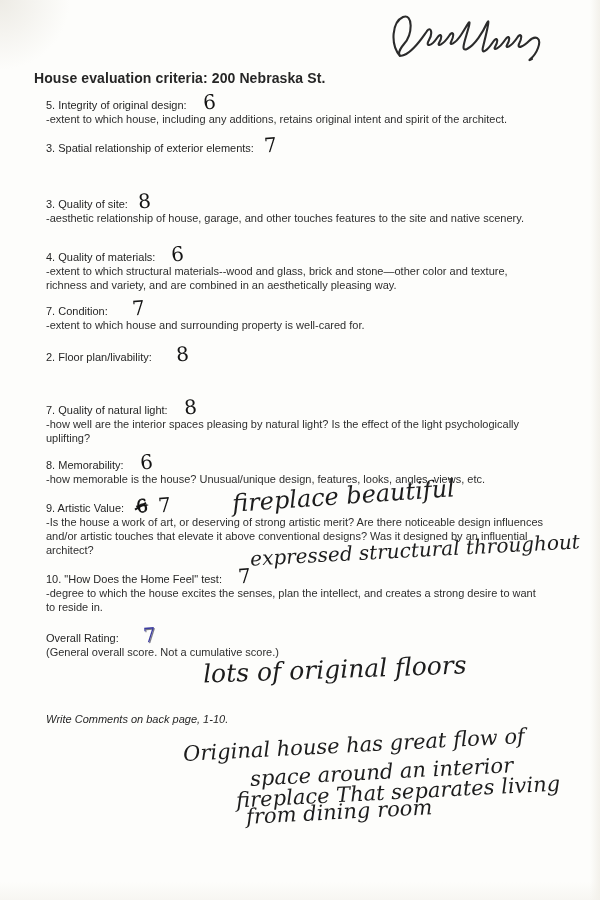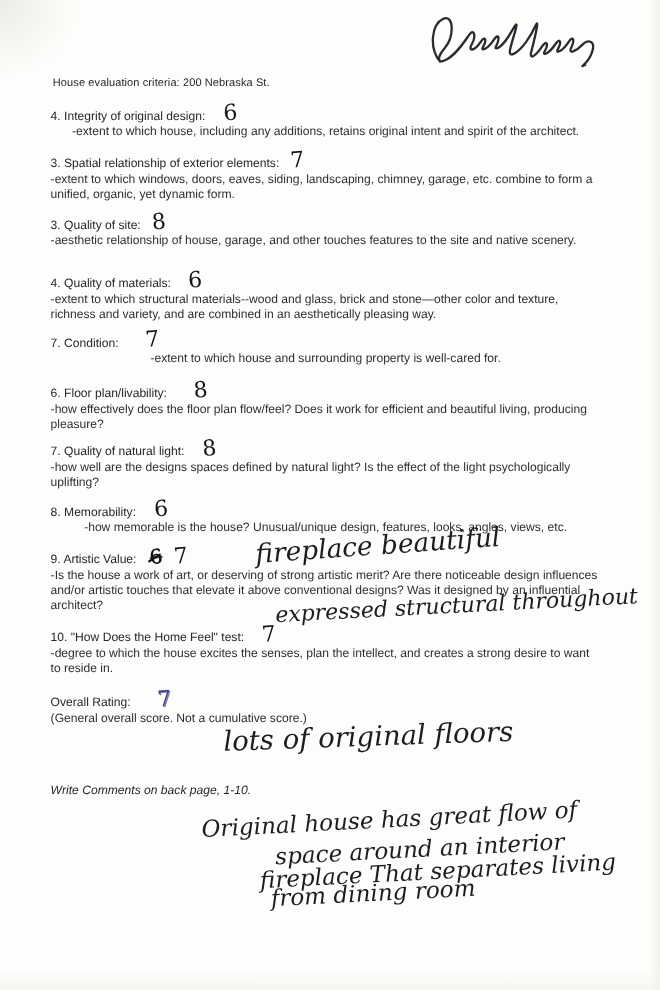--- a/index.html
+++ b/index.html
@@ -6,25 +6,25 @@
   .page{
     position:relative;width:600px;height:900px;margin:0 auto;overflow:hidden;
     color:#262626;
     font-family:"Liberation Sans","DejaVu Sans",sans-serif;
     background:
       radial-gradient(circle at 0 0, #edebe5 0, rgba(237,235,229,0) 70px),
       linear-gradient(270deg, #f3f1eb 0, rgba(253,253,251,0) 10px),
       linear-gradient(0deg, #f7f6f2 0, rgba(253,253,251,0) 18px),
       #fdfdfb;
   }
-  .title{position:absolute;left:48px;top:70px;font-size:10px;font-weight:normal;letter-spacing:.1px;}
+  .title{position:absolute;left:34px;top:70px;font-size:14px;font-weight:bold;letter-spacing:.1px;}
   .item{position:absolute;left:46px;width:500px;font-size:11px;line-height:14px;}
   .head{white-space:nowrap;}
   .desc{color:#2e2e2e;}
-  .desc.oneline{white-space:nowrap;text-align:center;}
+  .desc.oneline{white-space:nowrap;}
   .score{
     display:inline-block;font-family:"DejaVu Serif",serif;font-size:20px;line-height:10px;
     vertical-align:baseline;margin-left:16px;color:#141414;transform:rotate(-5deg);
   }
   .score.tight{margin-left:10px;}
   .score.wide{margin-left:24px;}
   .struck{
     position:relative;display:inline-block;font-family:"DejaVu Serif",serif;font-size:18px;
     line-height:10px;margin-left:12px;color:#141414;text-decoration:line-through;
     transform:rotate(-8deg);text-shadow:0.5px 0.5px 0 #141414;
@@ -62,52 +62,50 @@
              C63 36 69 34 75 25 C81 16 85 7 83 16 C79 31 74 42 81 39
              C89 35 97 22 101 13 C105 5 99 29 97 37 C95 45 101 41 107 32
              C111 26 113 30 109 37 C107 41 113 39 119 30 C123 24 125 28 121 35
              C119 39 125 37 131 28 C135 22 137 26 133 34 C131 39 137 37 143 31
              C149 25 156 27 152 38 C148 49 139 52 146 49" stroke="#2b2b2b" stroke-width="2.1" fill="none" stroke-linecap="round"></path>
   </svg>
 
   <div class="title">House evaluation criteria: 200 Nebraska St.</div>
 
   <div class="item" style="top:97px">
-    <div class="head"><span>4. Integrity of original design:</span><span class="score">6</span></div>
+    <div class="head"><span>5. Integrity of original design:</span><span class="score">6</span></div>
     <div class="desc oneline">-extent to which house, including any additions, retains original intent and spirit of the architect.</div>
   </div>
 
   <div class="item" style="top:140px">
     <div class="head"><span>3. Spatial relationship of exterior elements:</span><span class="score tight">7</span></div>
-    <div class="desc">-extent to which windows, doors, eaves, siding, landscaping, chimney, garage, etc. combine to form a unified, organic, yet dynamic form.</div>
   </div>
 
   <div class="item" style="top:196px">
     <div class="head"><span>3. Quality of site:</span><span class="score tight">8</span></div>
     <div class="desc">-aesthetic relationship of house, garage, and other touches features to the site and native scenery.</div>
   </div>
 
   <div class="item" style="top:249px">
     <div class="head"><span>4. Quality of materials:</span><span class="score">6</span></div>
     <div class="desc">-extent to which structural materials--wood and glass, brick and stone—other color and texture, richness and variety, and are combined in an aesthetically pleasing way.</div>
   </div>
 
   <div class="item" style="top:303px">
     <div class="head"><span>7. Condition:</span><span class="score wide">7</span></div>
     <div class="desc oneline">-extent to which house and surrounding property is well-cared for.</div>
   </div>
 
   <div class="item" style="top:349px">
-    <div class="head"><span>6. Floor plan/livability:</span><span class="score wide">8</span></div>
-    <div class="desc">-how effectively does the floor plan flow/feel? Does it work for efficient and beautiful living, producing pleasure?</div>
+    <div class="head"><span>2. Floor plan/livability:</span><span class="score wide">8</span></div>
   </div>
 
   <div class="item" style="top:402px">
     <div class="head"><span>7. Quality of natural light:</span><span class="score">8</span></div>
-    <div class="desc">-how well are the designs spaces defined by natural light? Is the effect of the light psychologically uplifting?</div>
+    <div class="desc">-how well are the interior spaces pleasing by natural light? Is the effect of the light psychologically uplifting?</div>
   </div>
 
   <div class="item" style="top:457px">
     <div class="head"><span>8. Memorability:</span><span class="score">6</span></div>
     <div class="desc oneline">-how memorable is the house? Unusual/unique design, features, looks, angles, views, etc.</div>
   </div>
 
   <div class="item" style="top:500px">
     <div class="head"><span>9. Artistic Value:</span><span class="struck">6</span><span class="score tight">7</span></div>
     <div class="desc">-Is the house a work of art, or deserving of strong artistic merit? Are there noticeable design influences and/or artistic touches that elevate it above conventional designs? Was it designed by an influential architect?</div>

